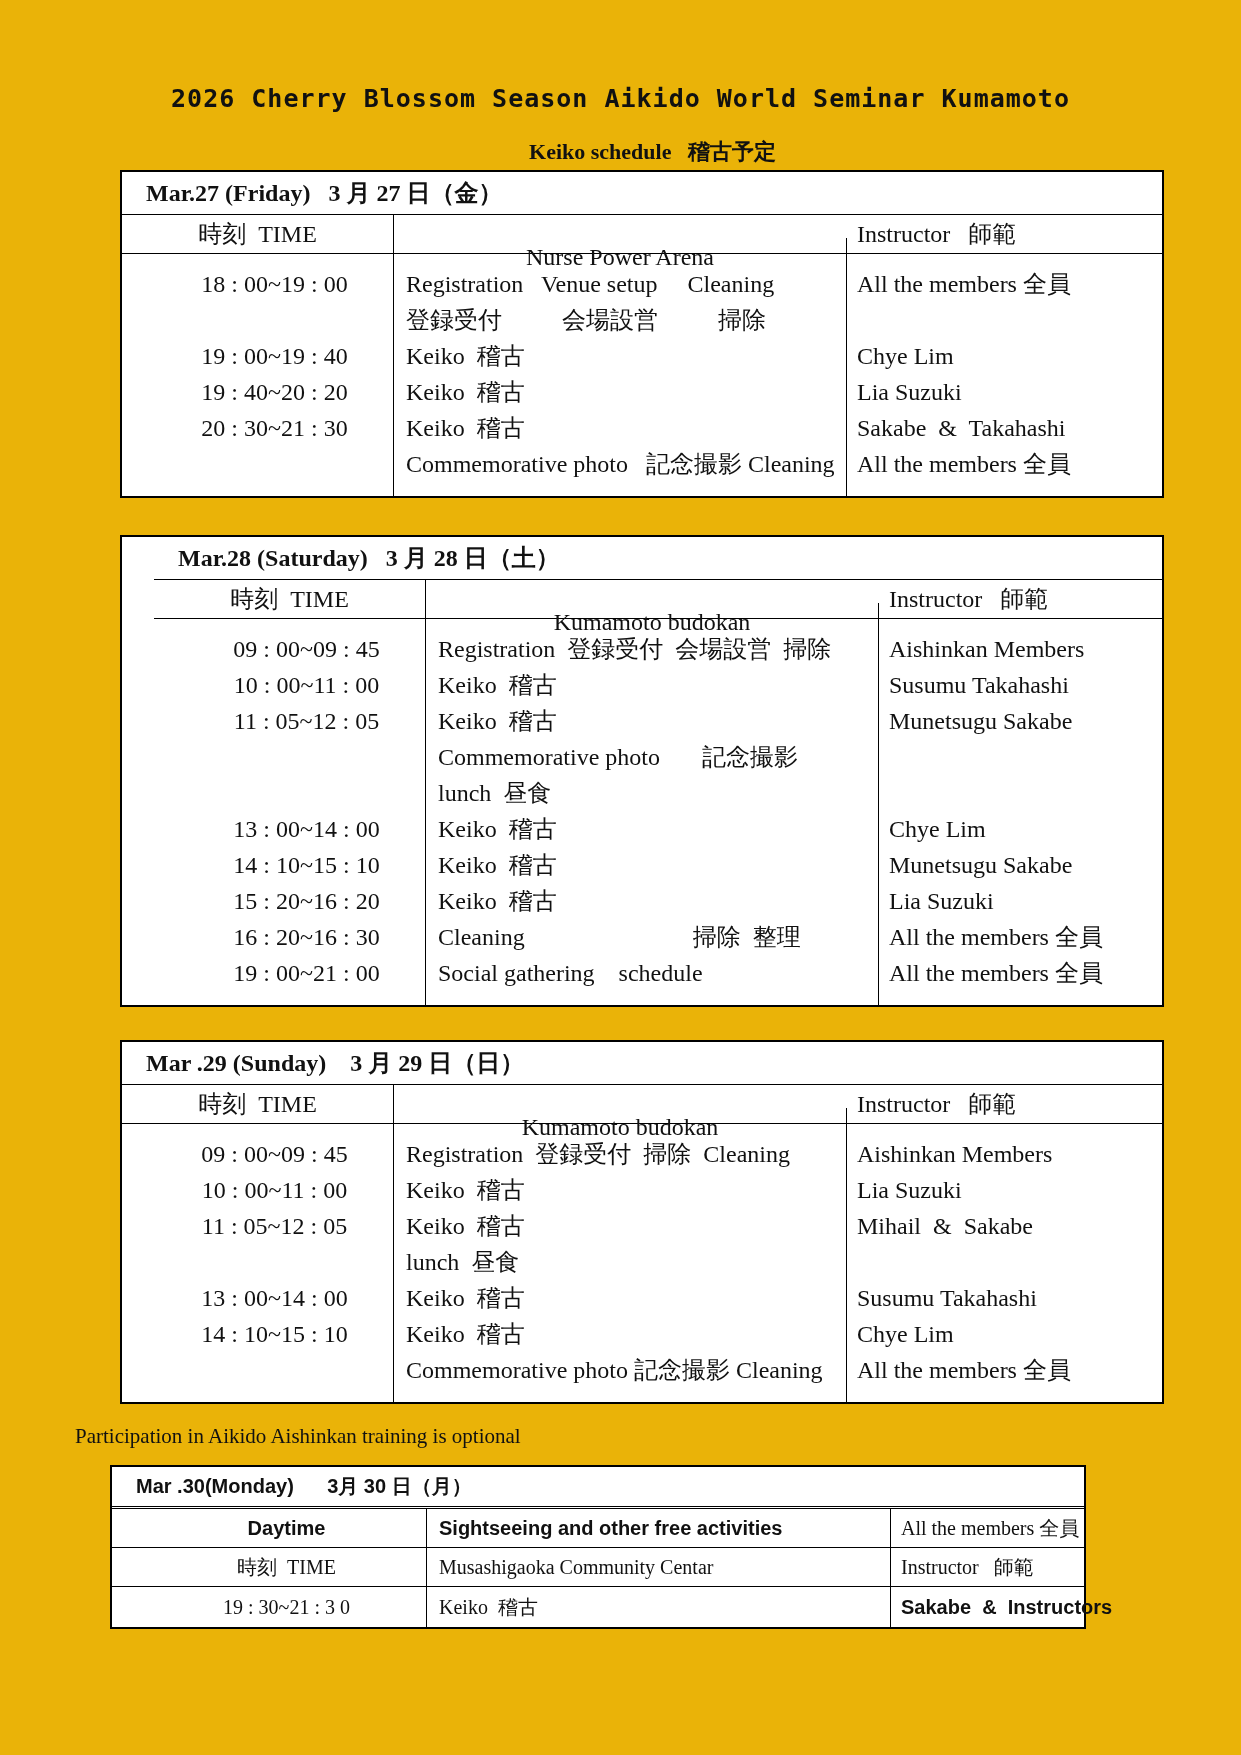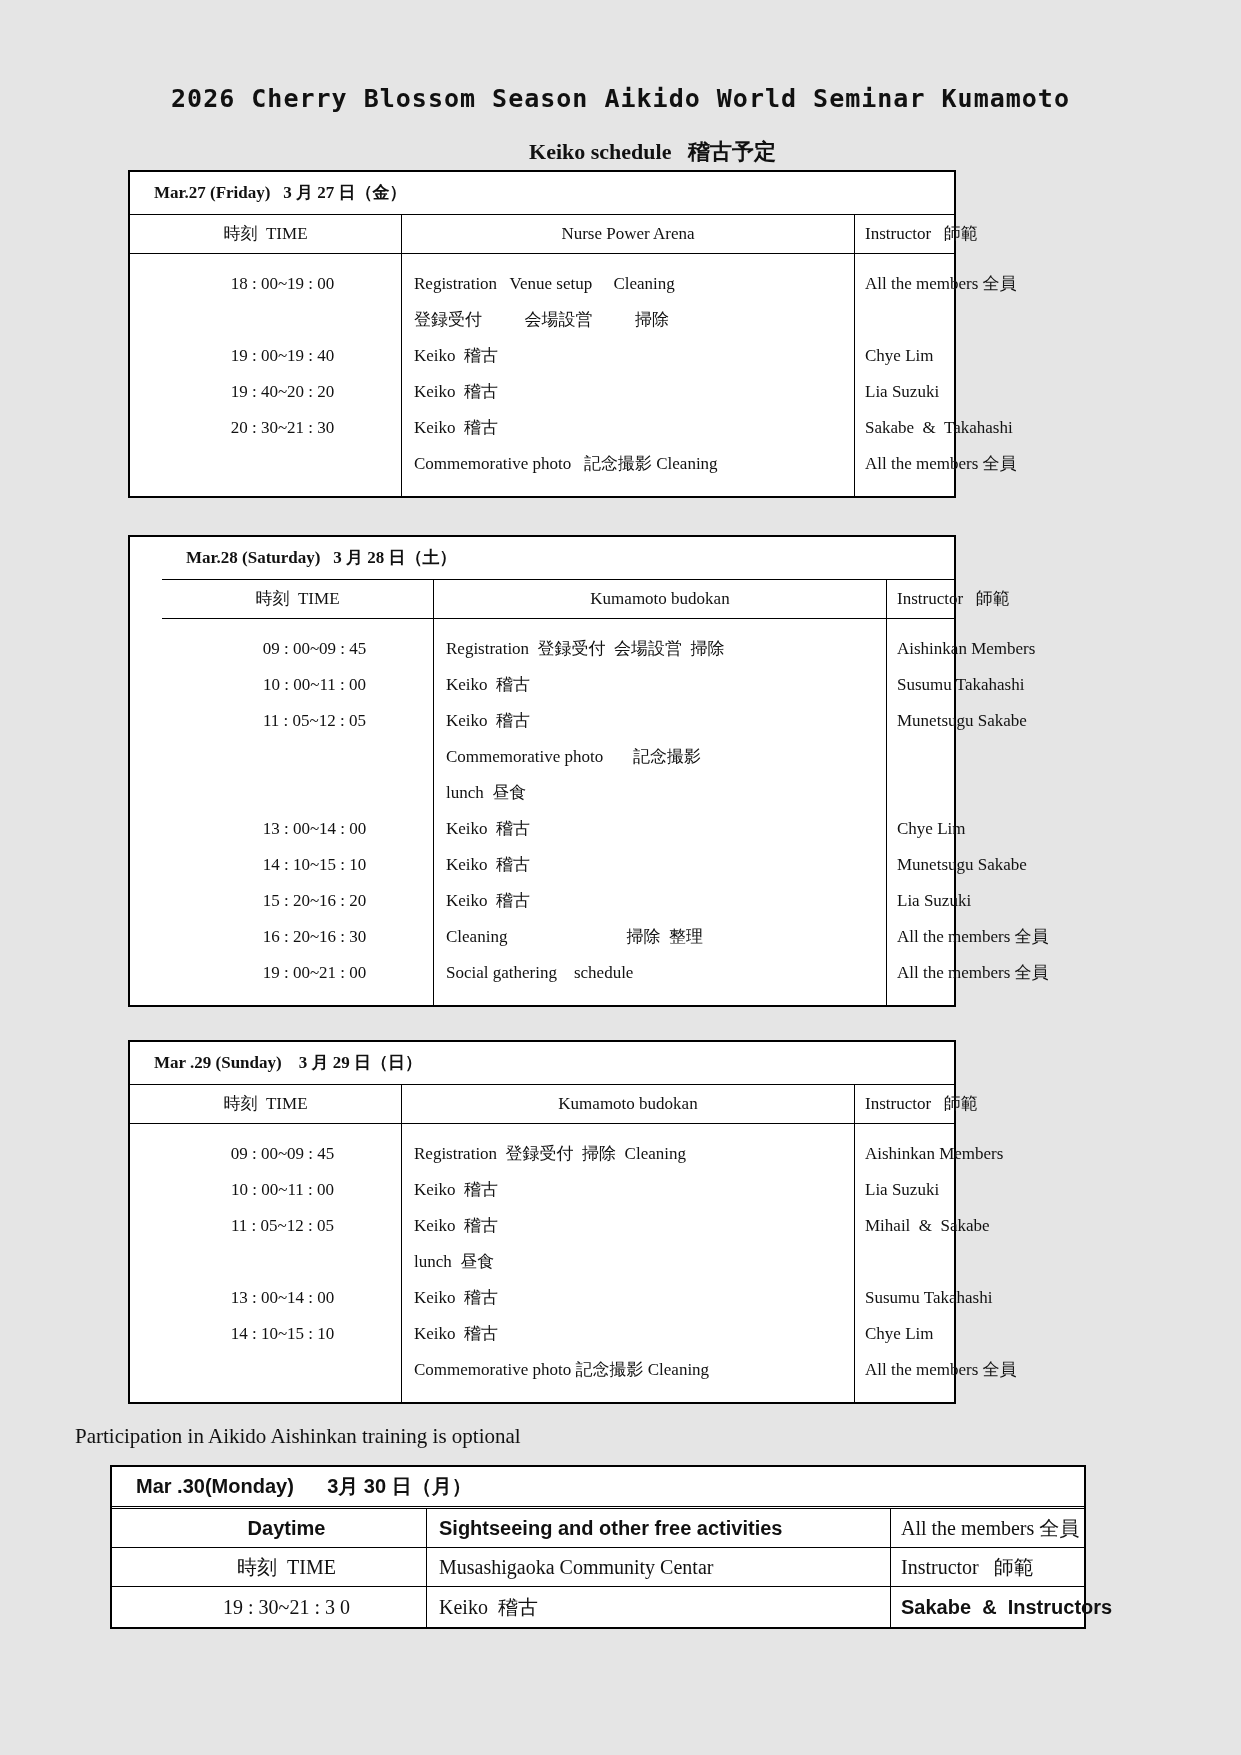--- a/index.html
+++ b/index.html
@@ -1,49 +1,49 @@
 <!DOCTYPE html>
 <html><head>
 <meta charset="utf-8">
 <style>
   html,body { margin:0; padding:0; background:#888; }
   .page {
     position:relative; width:1241px; height:1755px; margin:0 auto;
-    background:#e5e5e5; color:#111;
+    background:#eab308; color:#111;
     font-family:"Liberation Serif","DejaVu Serif",serif;
     overflow:hidden;
   }
   .doc-title {
     position:absolute; top:84px; left:0; width:1241px;
     text-align:center;
     font-family:"DejaVu Sans Mono","Liberation Mono",monospace;
     font-size:25px; font-weight:700; letter-spacing:1px;
     white-space:pre;
   }
   .doc-subtitle {
     position:absolute; top:137px; left:0; width:1241px;
     text-align:center; font-size:22px; font-weight:600; white-space:pre;margin-left:32px;
   }
   
   .sched {
-    position:absolute; left:128px; width:828px;
+    position:absolute; left:120px; width:1044px;
     border:2px solid #000; background:#fff; box-sizing:border-box;
-    font-size:17px;
+    font-size:24px;
   }
   .date-row {
     height:42px; line-height:42px; padding-left:24px;
     font-weight:bold; border-bottom:1px solid #000; white-space:pre;
   }
   .head-row {
     display:grid; grid-template-columns:272px 453px 1fr;
     border-bottom:1px solid #000; height:38px; line-height:38px;
   }
   .head-row > div { white-space:pre; }
   .hc-time  { text-align:center; border-right:1px solid #000; }
-  .hc-venue { text-align:center; border-right:1px solid #000; }
+  .hc-venue { text-align:center; border-right:1px solid #000;margin-top:23px; }
   .hc-instr { padding-left:10px; }
   .tbody { display:grid; grid-template-columns:272px 453px 1fr; }
   .tbody .bcol { padding-top:12px; padding-bottom:14px; }
   .bcol.time  { text-align:center; border-right:1px solid #000;margin-left:34px; }
   .bcol.venue { padding-left:12px; border-right:1px solid #000; }
   .bcol.instr { padding-left:10px; }
   .line { height:36px; line-height:36px; white-space:pre; overflow:hidden; }
   
   .note {
     position:absolute; left:75px; top:1424px; font-size:21px; white-space:pre;

